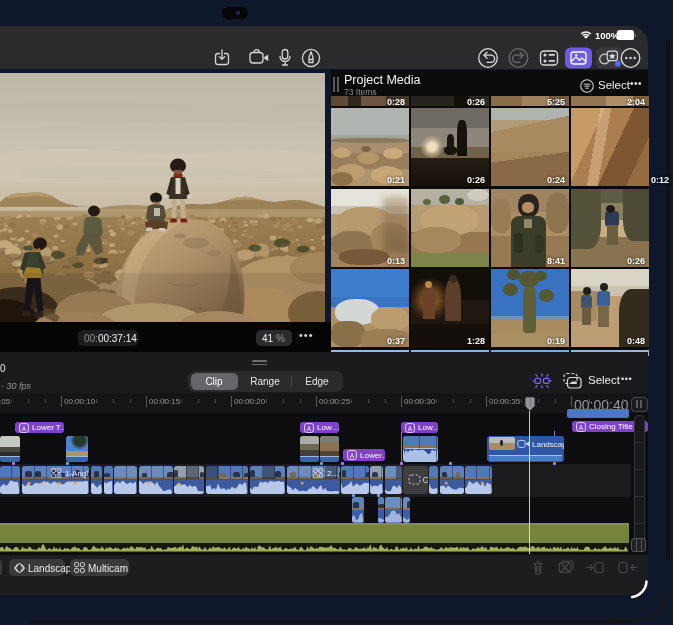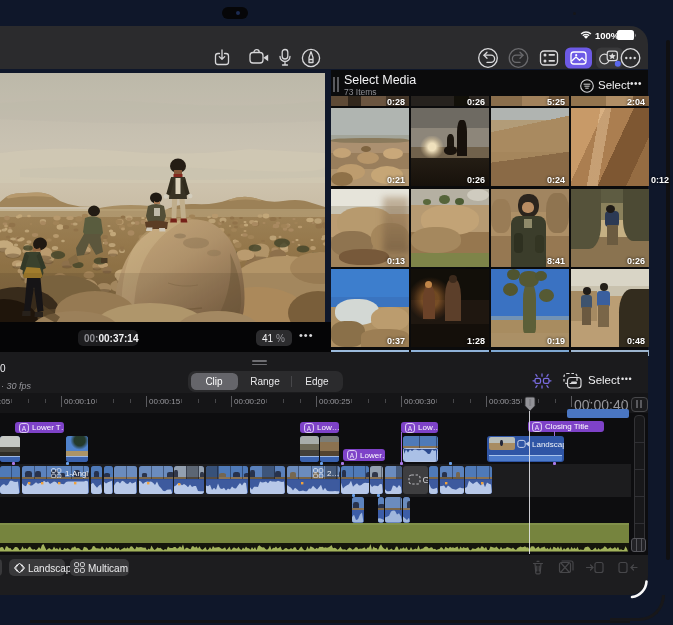--- a/index.html
+++ b/index.html
@@ -480,28 +480,28 @@
  <path d="M40 252 l6 16 -4 2 -5.5-14z" fill="#343b2a"></path>
  <path d="M27 278 l-3 33 6 1.2 4-25 3.5 25 6-1.2 -3-33z" fill="#16161a"></path>
  <path d="M22.5 311 h8 v5 h-8.5z" fill="#2a2420"></path>
         <path d="M35 312 h8 v5 h-8.5z" fill="#2a2420"></path>
 </g>
 <rect width="325" height="249" fill="#201507" opacity=".05"></rect>
       <rect y="200" width="325" height="49" fill="#1a1208" opacity=".1"></rect>
 </svg>
 <div class="abs" style="left:0;top:322px;width:331px;height:30px;background:#050506;"></div>
 <div class="abs" style="left:78px;top:330px;width:60px;height:16px;background:#1d1d1f;border-radius:5px;"></div>
-<div class="txt" style="left:84px;top:333px;font-size:10px;color:#8e8e93;font-weight:bold;">00:<span style="color:#f2f2f4;">00:37:14</span></div>
+<div class="txt" style="left:84px;top:333px;font-size:10px;color:#8e8e93;">00:<span style="color:#f2f2f4;">00:37:14</span></div>
 <div class="abs" style="left:256px;top:330px;width:36px;height:16px;background:#2c2c2e;border-radius:5px;"></div>
 <div class="txt" style="left:262px;top:333px;font-size:10px;color:#f2f2f4;">41 <span style="color:#98989d;">%</span></div>
 <div class="txt" style="left:299px;top:329px;font-size:11px;color:#d8d8da;letter-spacing:1px;">•••</div>
 <div class="abs" style="left:331px;top:70px;width:317px;height:287px;background:#0b0b0c;"></div>
 <div class="abs" style="left:333px;top:77px;width:1.5px;height:15px;background:#5a5a5e;"></div>
 <div class="abs" style="left:337px;top:77px;width:1.5px;height:15px;background:#5a5a5e;"></div>
-<div class="txt" style="left:344px;top:73px;font-size:12.5px;color:#f4f4f6;">Select Media</div>
+<div class="txt" style="left:344px;top:73px;font-size:12.5px;color:#f4f4f6;">Project Media</div>
 <div class="txt" style="left:344px;top:87px;font-size:8.5px;color:#8e8e93;">73 Items</div>
 <svg class="abs" style="left:580px;top:79px;" width="14" height="14" viewBox="0 0 14 14">
 <circle cx="7" cy="7" r="6.3" fill="none" stroke="#d4d4d6" stroke-width="1.1"></circle>
 <g stroke="#d4d4d6" stroke-width="1" stroke-linecap="round">
         <line x1="4" y1="5.2" x2="10" y2="5.2"></line>
         <line x1="4.8" y1="7.2" x2="9.2" y2="7.2"></line>
         <line x1="5.7" y1="9.2" x2="8.3" y2="9.2"></line>
       </g>
     </svg>
 <div class="txt" style="left:598px;top:79px;font-size:11.5px;color:#f0f0f2;">Select</div>
@@ -716,21 +716,21 @@
       </svg>
       <div class="txt" style="left:17px;top:1.5px;font-size:8px;color:#fff;">Low…</div>
     </div>
 <div class="abs" style="left:343px;top:449px;width:42px;height:12px;border-radius:3px;background:#7e42c8;overflow:hidden;">
       <svg width="10" height="10" viewBox="0 0 10 10" style="position:absolute;left:3.5px;top:1.2px;">
         <rect x="0.6" y="0.6" width="8.8" height="8.8" rx="2.2" fill="none" stroke="#e6d8f8" stroke-width="1"></rect>
         <text x="5" y="7.6" font-size="6.5" font-family="Liberation Sans" fill="#f0e8fc" text-anchor="middle">A</text>
       </svg>
       <div class="txt" style="left:17px;top:1.5px;font-size:8px;color:#fff;">Lower…</div>
     </div>
-<div class="abs" style="left:528px;top:420.5px;width:76px;height:11.5px;border-radius:3px;background:#7e42c8;overflow:hidden;">
+<div class="abs" style="left:572px;top:420.5px;width:76px;height:11.5px;border-radius:3px;background:#7e42c8;overflow:hidden;">
       <svg width="10" height="10" viewBox="0 0 10 10" style="position:absolute;left:3.5px;top:1.2px;">
         <rect x="0.6" y="0.6" width="8.8" height="8.8" rx="2.2" fill="none" stroke="#e6d8f8" stroke-width="1"></rect>
         <text x="5" y="7.6" font-size="6.5" font-family="Liberation Sans" fill="#f0e8fc" text-anchor="middle">A</text>
       </svg>
       <div class="txt" style="left:17px;top:1.5px;font-size:8px;color:#fff;">Closing Title</div>
     </div>
 <div class="abs" style="left:567px;top:409px;width:62px;height:9px;background:#4a76c2;border-radius:2px;"></div>
 <div class="abs" style="left:401px;top:432px;width:1px;height:31px;background:#9a6ad8;"></div>
 <div class="abs" style="left:554px;top:431px;width:1px;height:32px;background:#9a6ad8;"></div>
 <div class="abs" style="left:12px;top:462px;width:3.2px;height:3.2px;background:#aa78e8;border-radius:1px;"></div>

